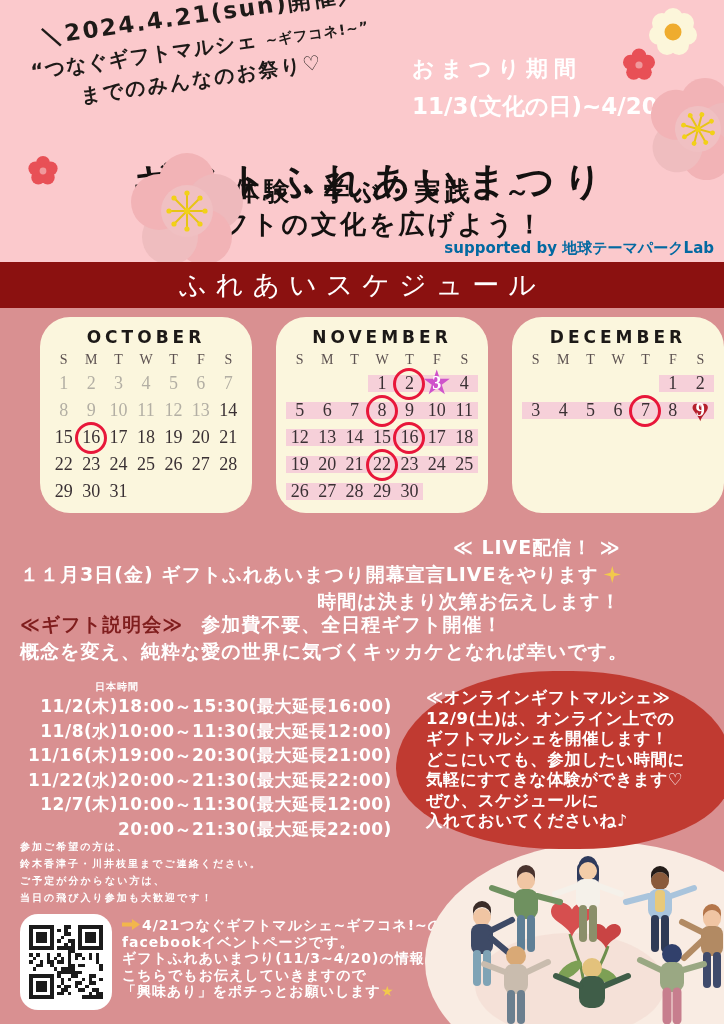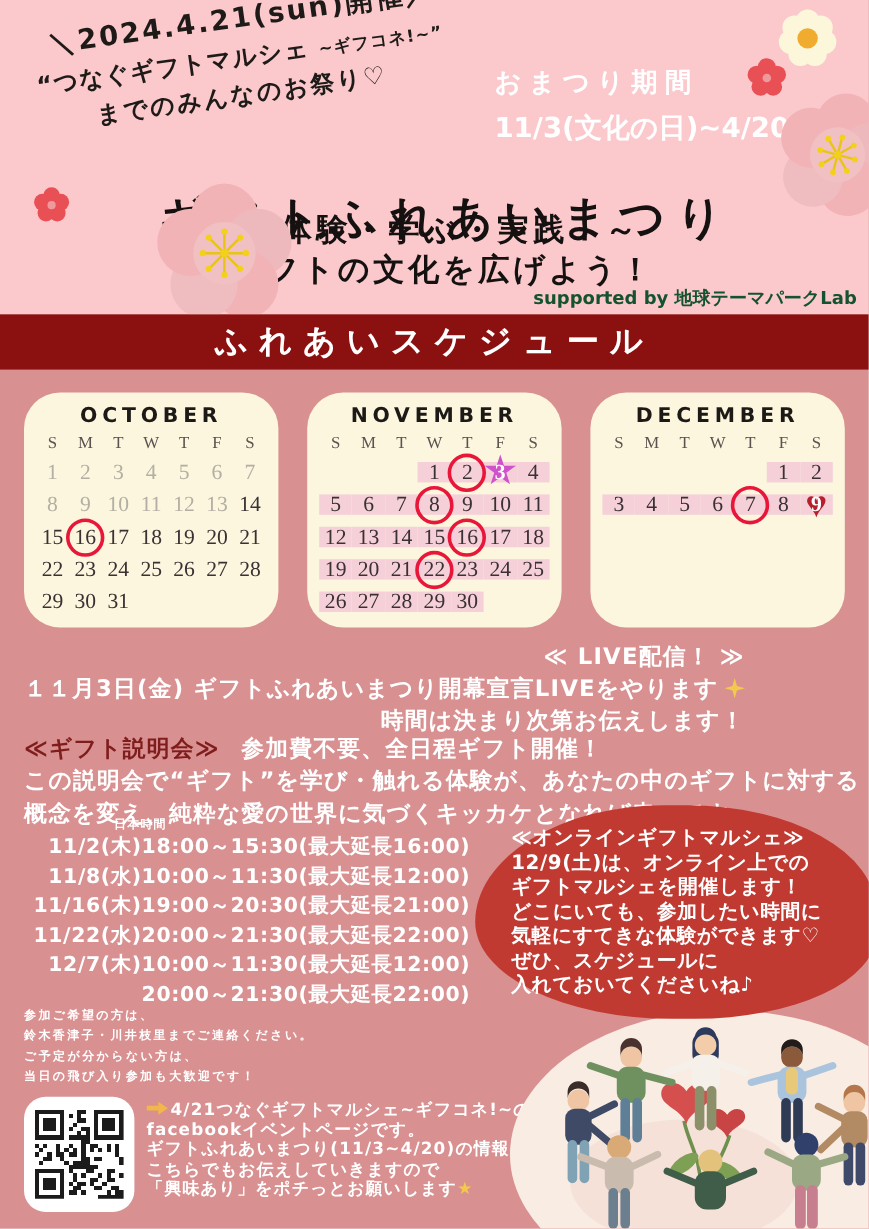--- a/index.html
+++ b/index.html
@@ -15,27 +15,27 @@
   .hw3{font-size:20px;margin-left:46px;margin-top:4px;letter-spacing:2px;}
   .period{position:absolute;left:412px;top:54px;color:#fff;}
   .period-label{font-size:22px;letter-spacing:6px;font-weight:700;}
   .period-value{font-size:23px;margin-top:7px;font-weight:600;}
   .title{position:absolute;top:124px;width:100%;text-align:center;padding-left:20px;box-sizing:border-box;
     font-size:38px;font-weight:700;letter-spacing:9px;color:#141110;margin-top:32px;}
   .sub1{position:absolute;top:174px;width:100%;text-align:center;padding-left:14px;box-sizing:border-box;
     font-size:26px;font-weight:700;letter-spacing:4px;color:#141110;}
   .sub2{position:absolute;top:207px;width:100%;text-align:center;padding-left:14px;box-sizing:border-box;
     font-size:26px;font-weight:700;letter-spacing:3px;color:#141110;}
-  .supported{position:absolute;right:10px;top:239px;color:#14532d;font-size:15px;font-weight:600;}
+  .supported{position:absolute;right:10px;top:239px;color:#0369a1;font-size:15px;font-weight:600;}
   .deco{position:absolute;}
   
   .banner{position:absolute;left:0;top:262px;width:724px;height:46px;background:#8b1110;z-index:5;
-    color:#fff;text-align:center;line-height:46px;font-size:27px;font-weight:700;letter-spacing:9px;}
+    color:#fff;text-align:center;line-height:46px;font-size:27px;font-weight:400;letter-spacing:9px;}
   
-  .cal-row{position:absolute;top:327px;left:0;width:724px;display:flex;justify-content:center;gap:24px;}
+  .cal-row{position:absolute;top:317px;left:0;width:724px;display:flex;justify-content:flex-end;gap:24px;}
   .cal-card{width:212px;height:196px;background:#fbf6dd;border-radius:30px;box-sizing:border-box;padding-top:10px;}
   .cal-month{text-align:center;font-weight:700;font-size:17px;letter-spacing:4px;color:#1c1917;margin-bottom:3px;}
   .cal-grid{display:grid;grid-template-columns:repeat(7,1fr);padding:0 10px;}
   .cal-head span{font-family:"Liberation Serif",serif;font-size:14px;color:#5c5150;height:20px;
     display:flex;align-items:center;justify-content:center;}
   .cal-cell{position:relative;display:flex;align-items:center;justify-content:center;height:27px;
     font-family:"Liberation Serif",serif;font-size:18px;color:#3a3134;}
   .cal-cell i{font-style:normal;position:relative;z-index:3;}
   .cal-cell.muted i{color:#b3afa4;}
   .cal-cell.band::before{content:"";position:absolute;left:0;right:0;top:5px;bottom:5px;background:#f6d0d9;z-index:0;}
@@ -485,21 +485,20 @@
     </div>
 
   <div class="t live">
     <div class="t-line">≪ LIVE配信！ ≫</div>
     <div class="t-line"><span>１１月3日(金) ギフトふれあいまつり開幕宣言LIVEをやります</span><span class="sparkle-icon"></span></div>
     <div class="t-line">時間は決まり次第お伝えします！</div>
   </div>
 
   <div class="t gift">
     <div class="t-line"><span class="red">≪ギフト説明会≫</span><span class="rest">参加費不要、全日程ギフト開催！</span></div>
-    <div class="t-line">この説明会で“ギフト”を学び・触れる体験が、あなたの中のギフトに対する</div>
     <div class="t-line">概念を変え、純粋な愛の世界に気づくキッカケとなれば幸いです。</div>
   </div>
   <div class="t jst">日本時間</div>
 
   <div class="t sched">
       <div class="sched-row">
         <span class="sched-date">11/2(木)</span>
         <span class="sched-time">18:00～15:30(最大延長16:00)</span>
       </div>
       <div class="sched-row">

